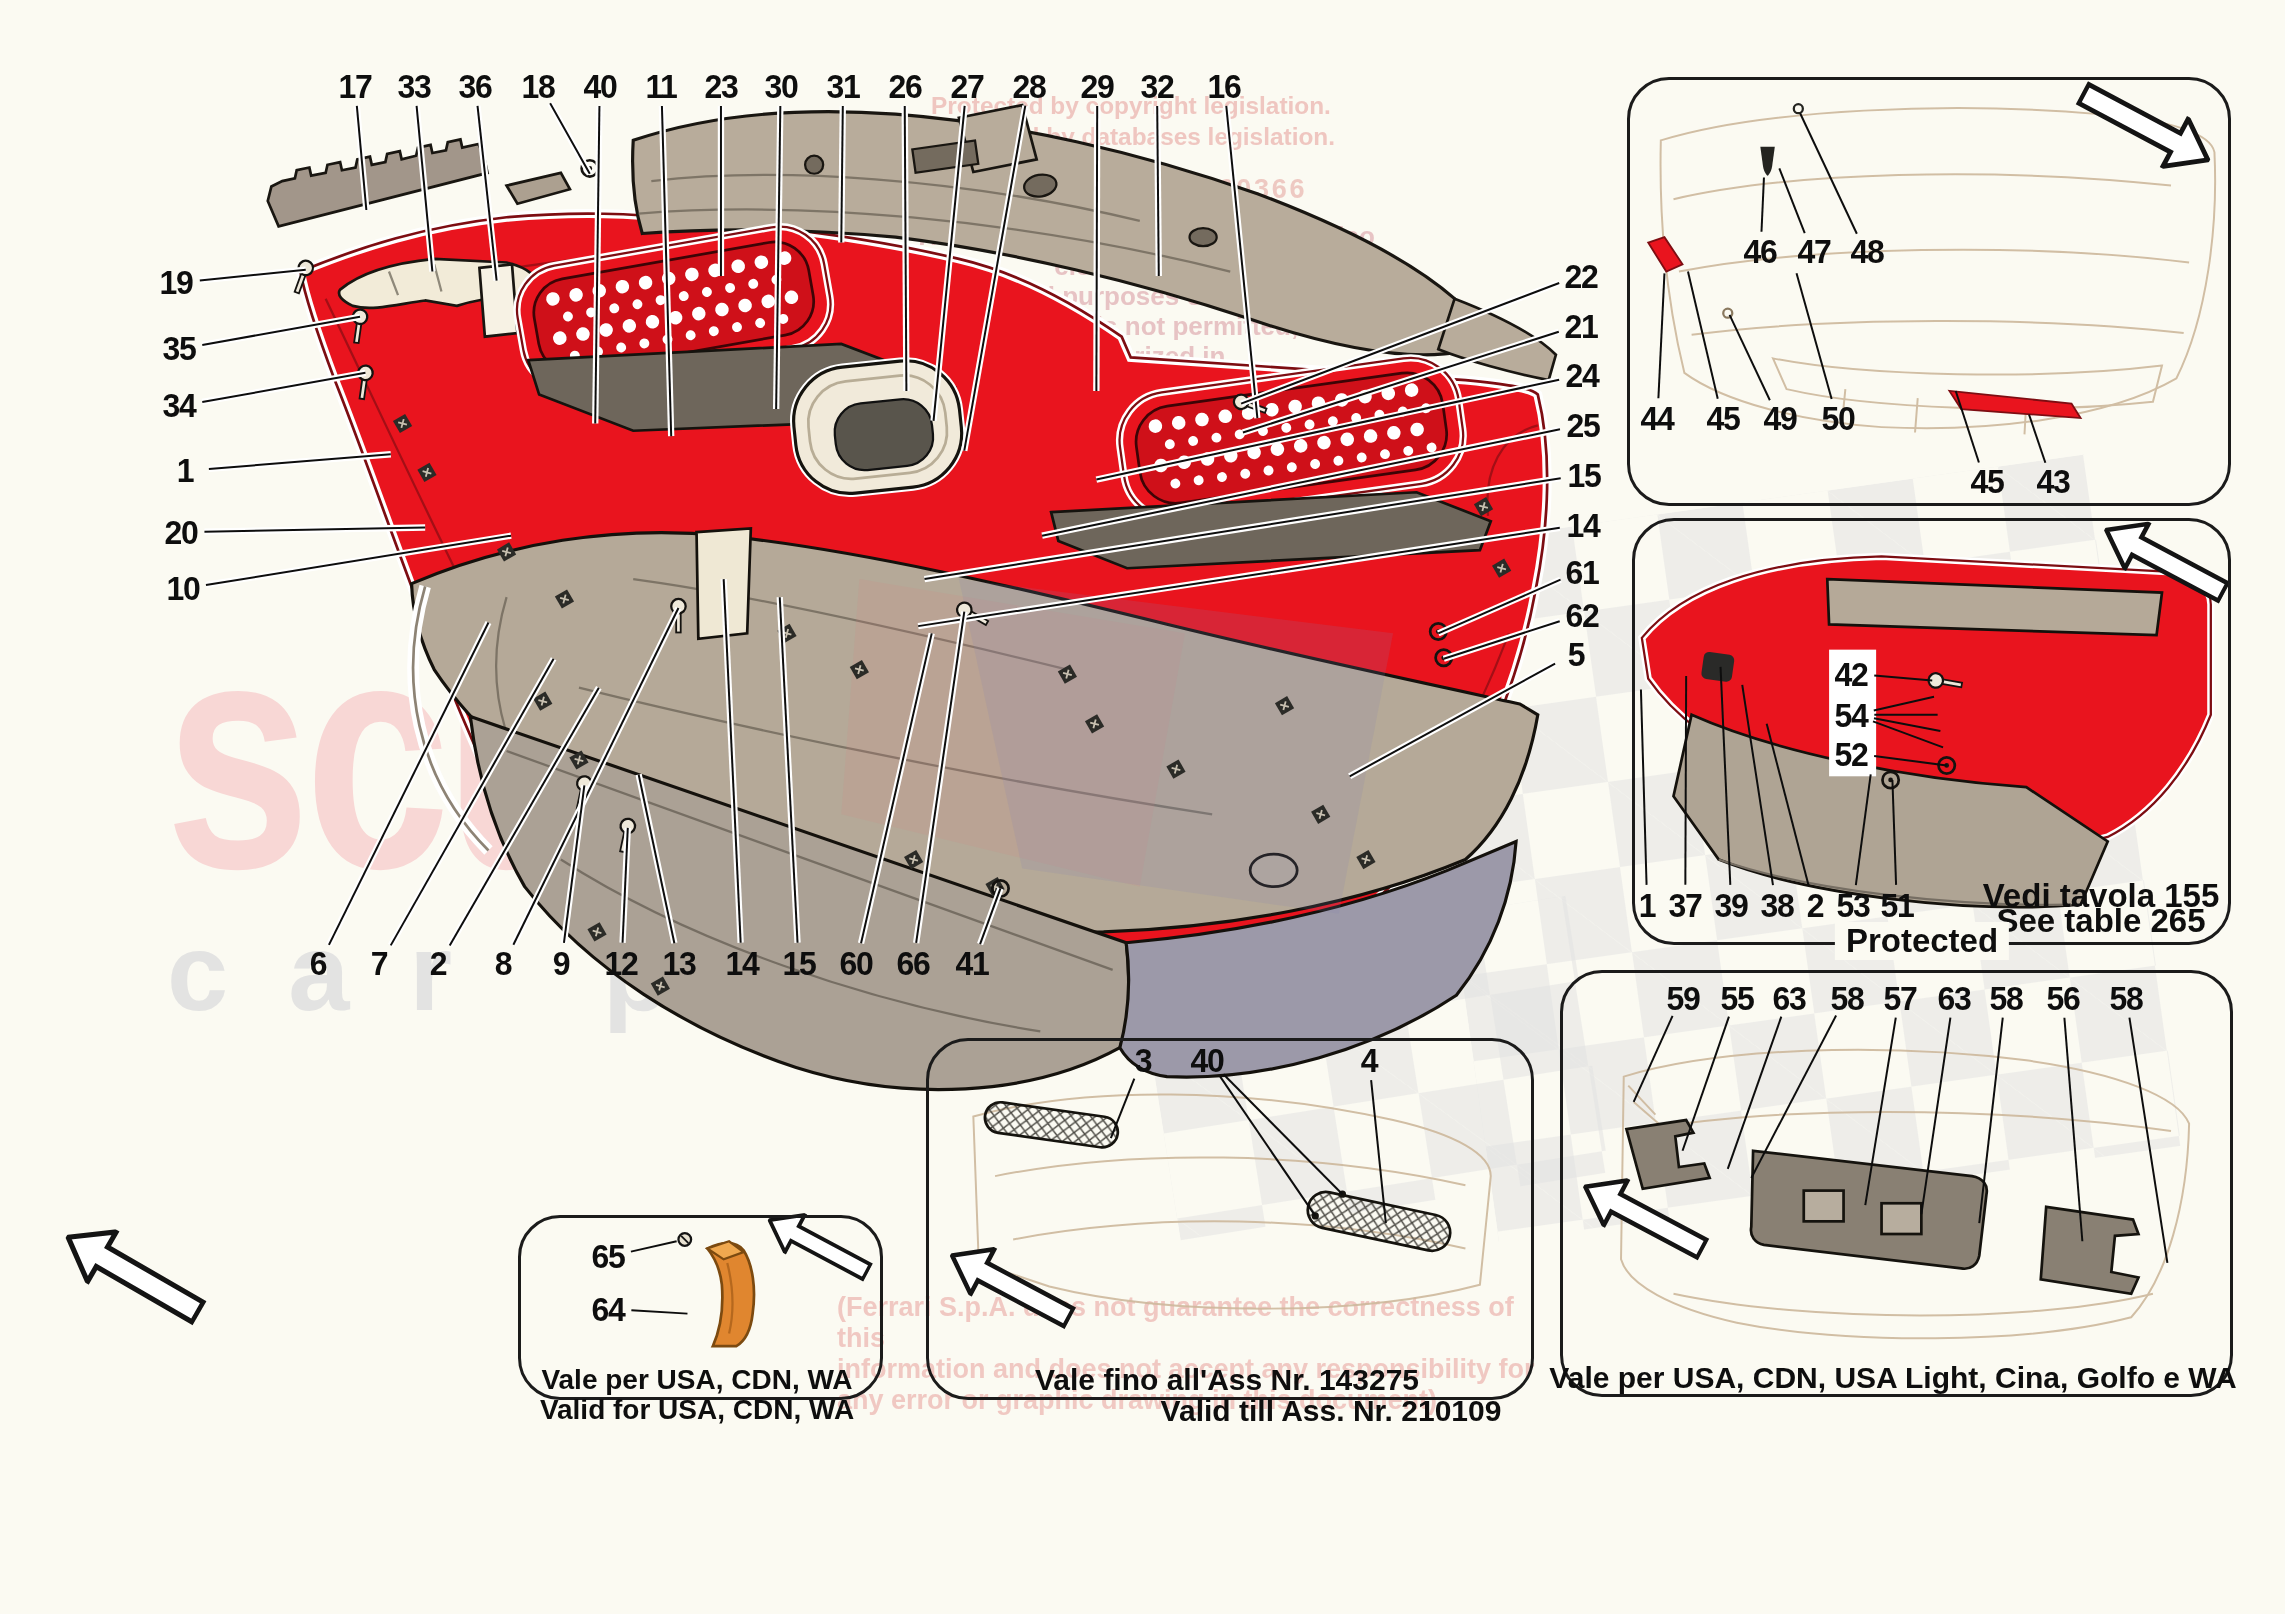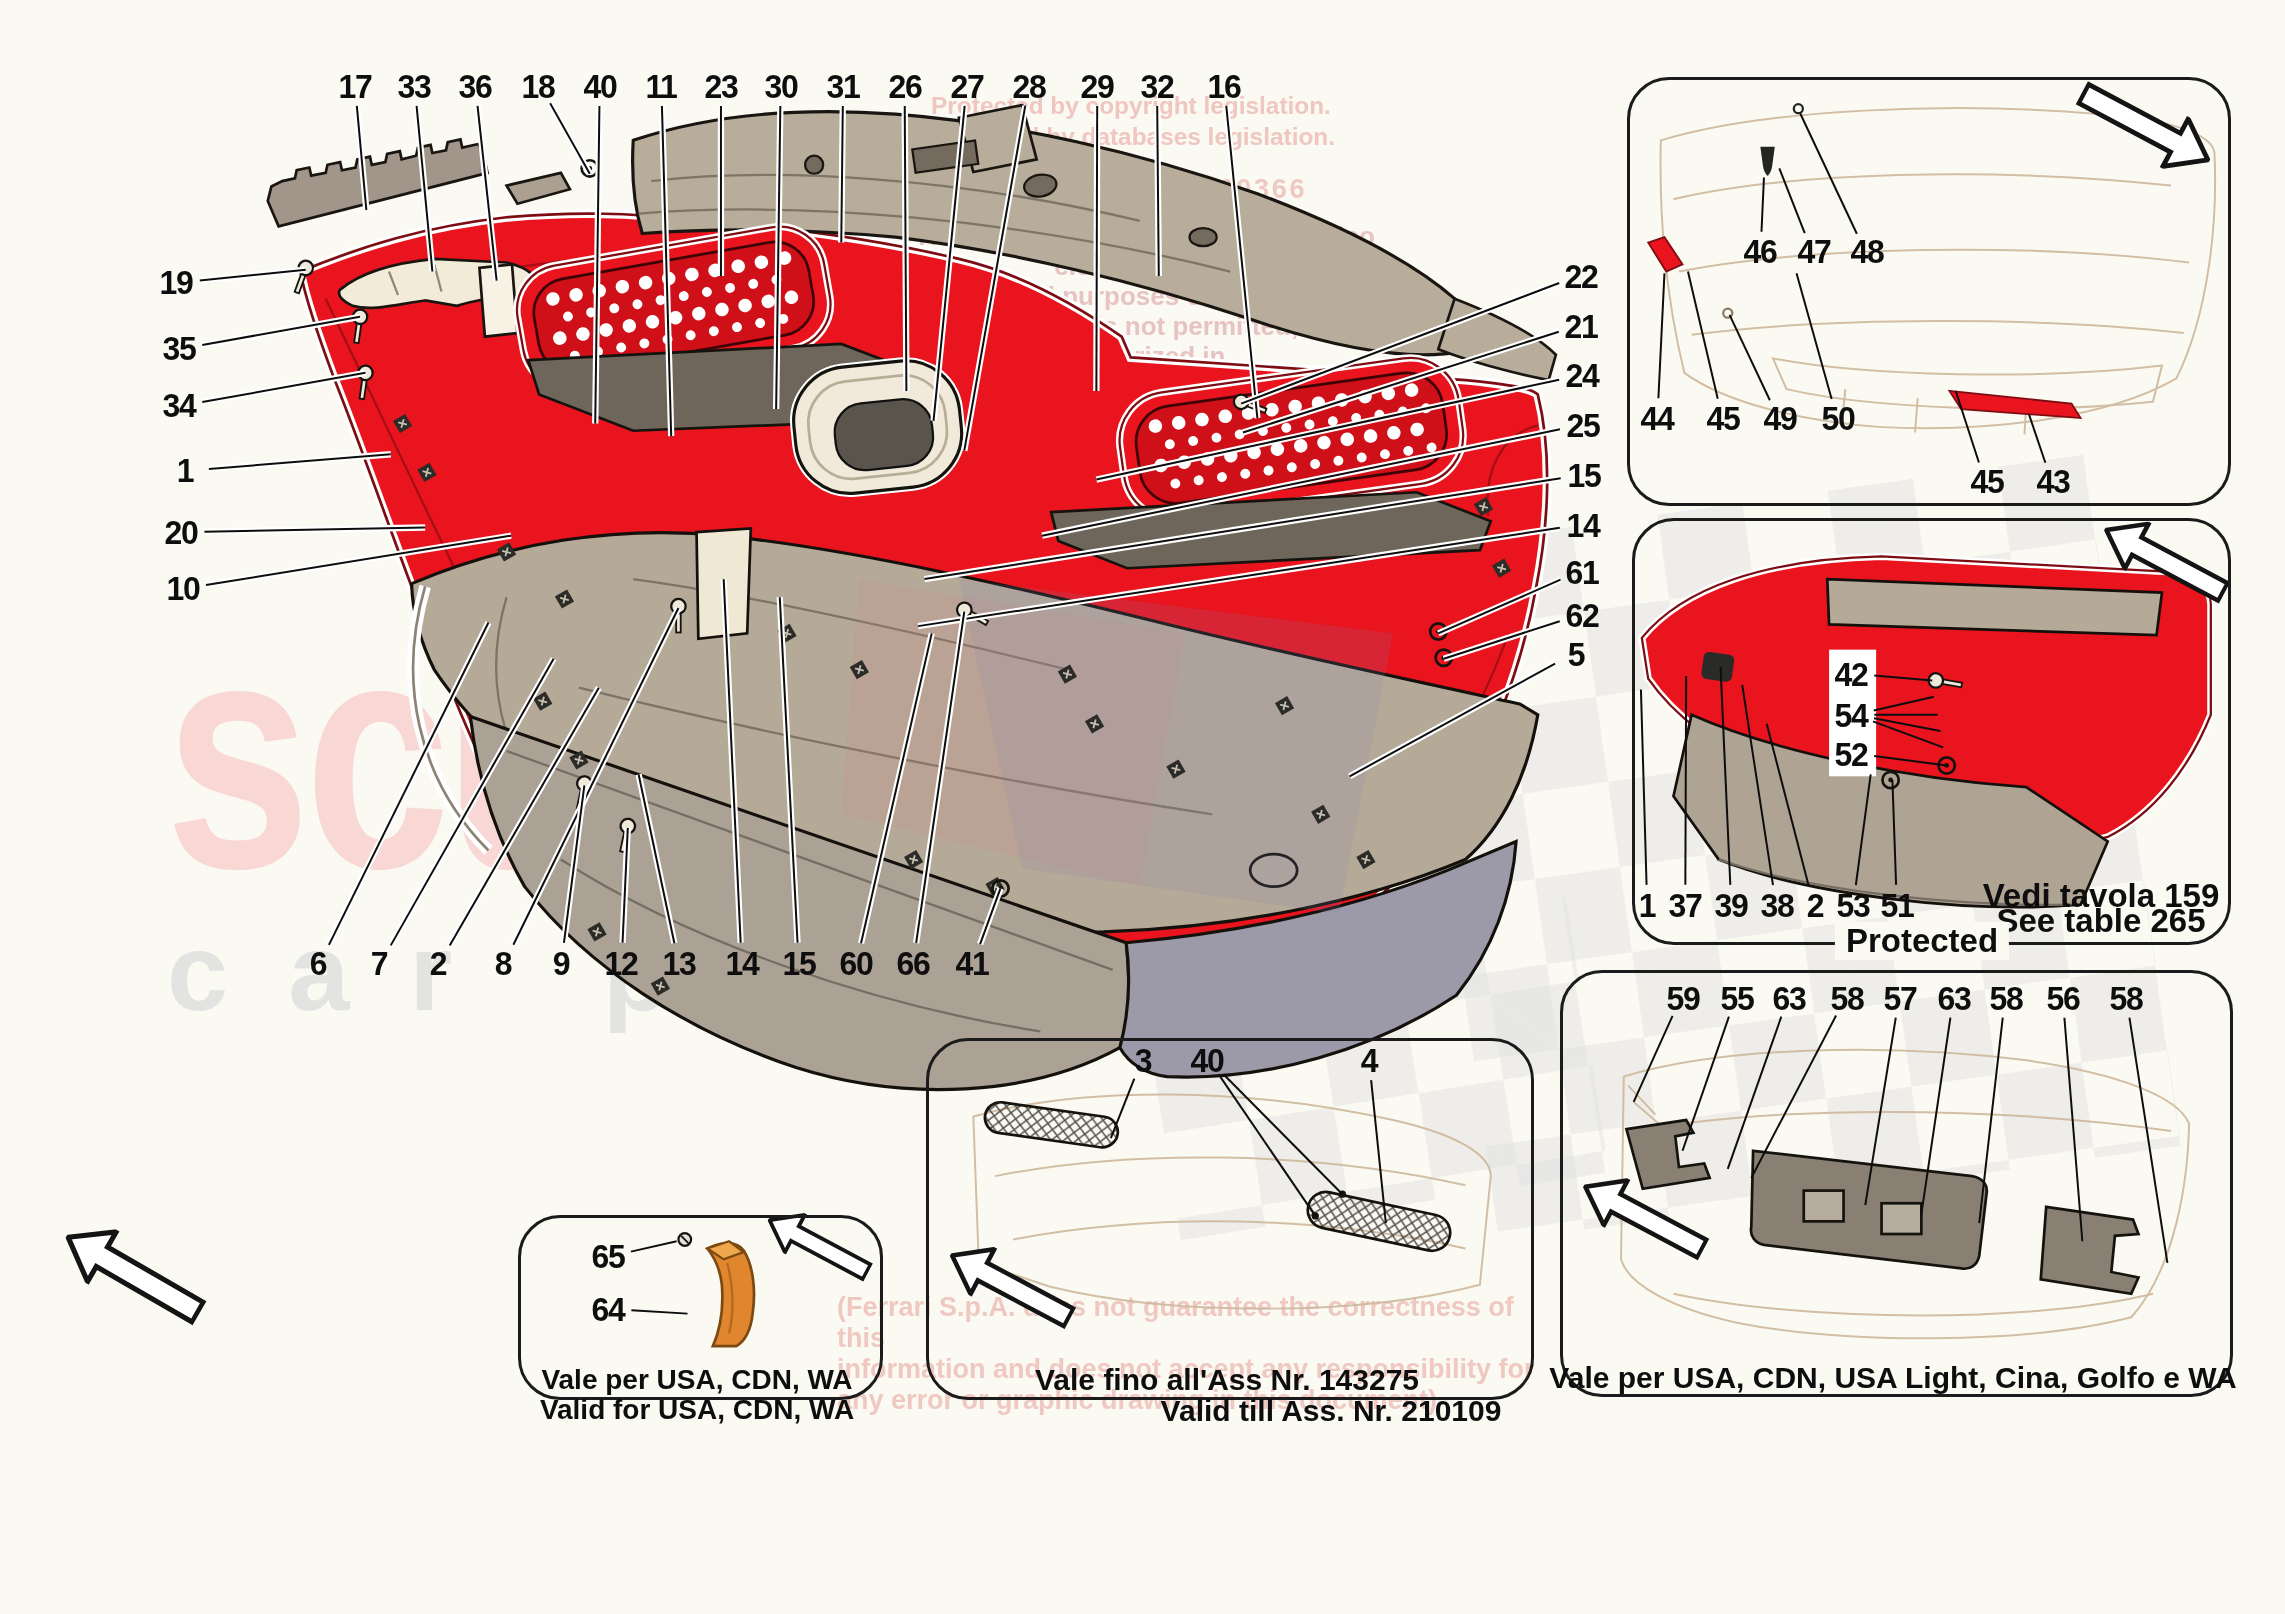--- a/index.html
+++ b/index.html
@@ -499,21 +499,21 @@
       </g>
   </svg>
 
   <div id="box-rear" class="ibox"></div>
   <div id="box-opt" class="ibox"></div>
   <div id="box-usa-large" class="ibox"></div>
   <div id="box-ass" class="ibox"></div>
   <div id="box-usa-small" class="ibox"></div>
 
   <div id="captions">
-    <div class="caption cap36" style="left:2101px;top:896px;">Vedi tavola 159</div>
+    <div class="caption cap36" style="left:2101px;top:896px;">Vedi tavola 155</div>
     <div class="caption cap36" style="left:2101px;top:921px;">See table 265</div>
     <div id="optional-tag" class="caption cap36" style="left:1922px;top:941px;">Protected</div>
     <div class="caption cap31" style="left:697px;top:1380px;">Vale per USA, CDN, WA</div>
     <div class="caption cap31" style="left:697px;top:1410px;">Valid for USA, CDN, WA</div>
     <div class="caption cap33" style="left:1227px;top:1380px;">Vale fino all'Ass Nr. 143275</div>
     <div class="caption cap33" style="left:1295px;top:1411px;margin-left:36px;">Valid till Ass. Nr. 210109</div>
     <div class="caption cap33" style="left:1893px;top:1378px;">Vale per USA, CDN, USA Light, Cina, Golfo e WA</div>
   </div>
 
   <div id="callouts">

